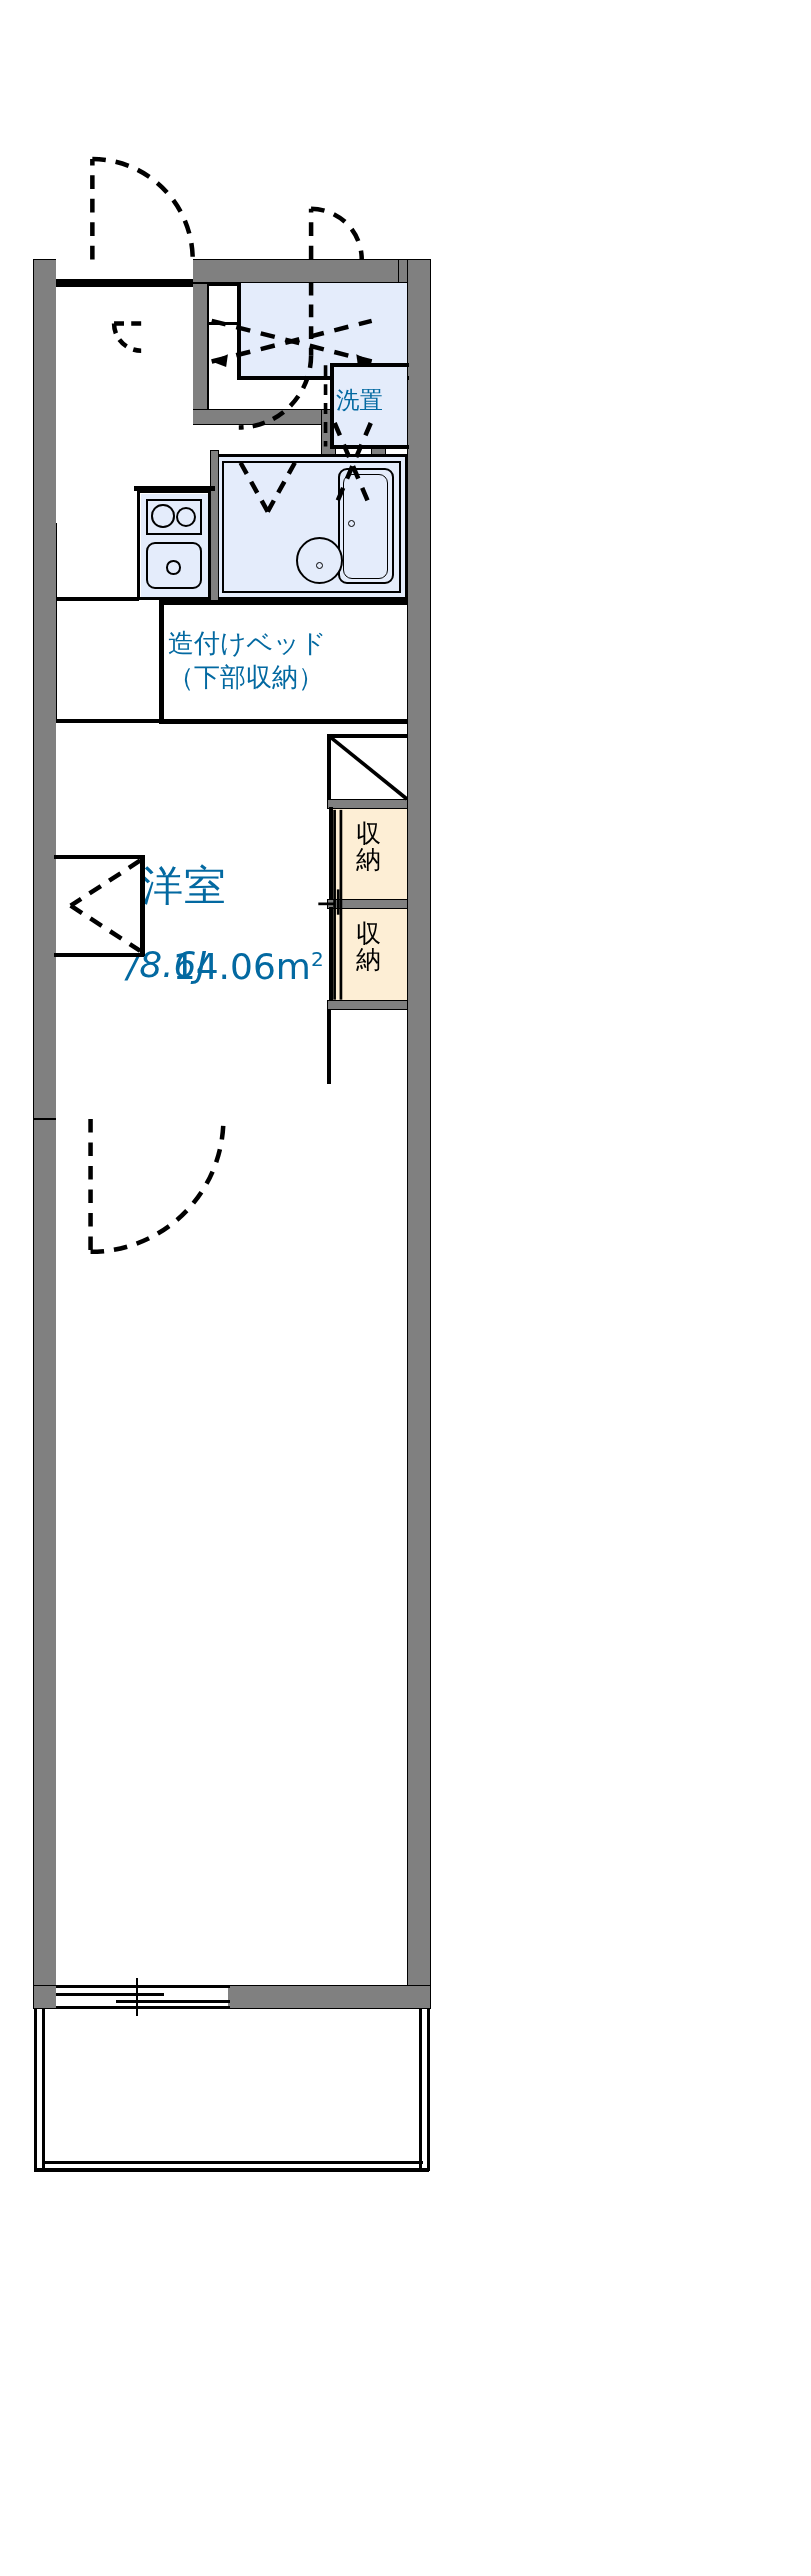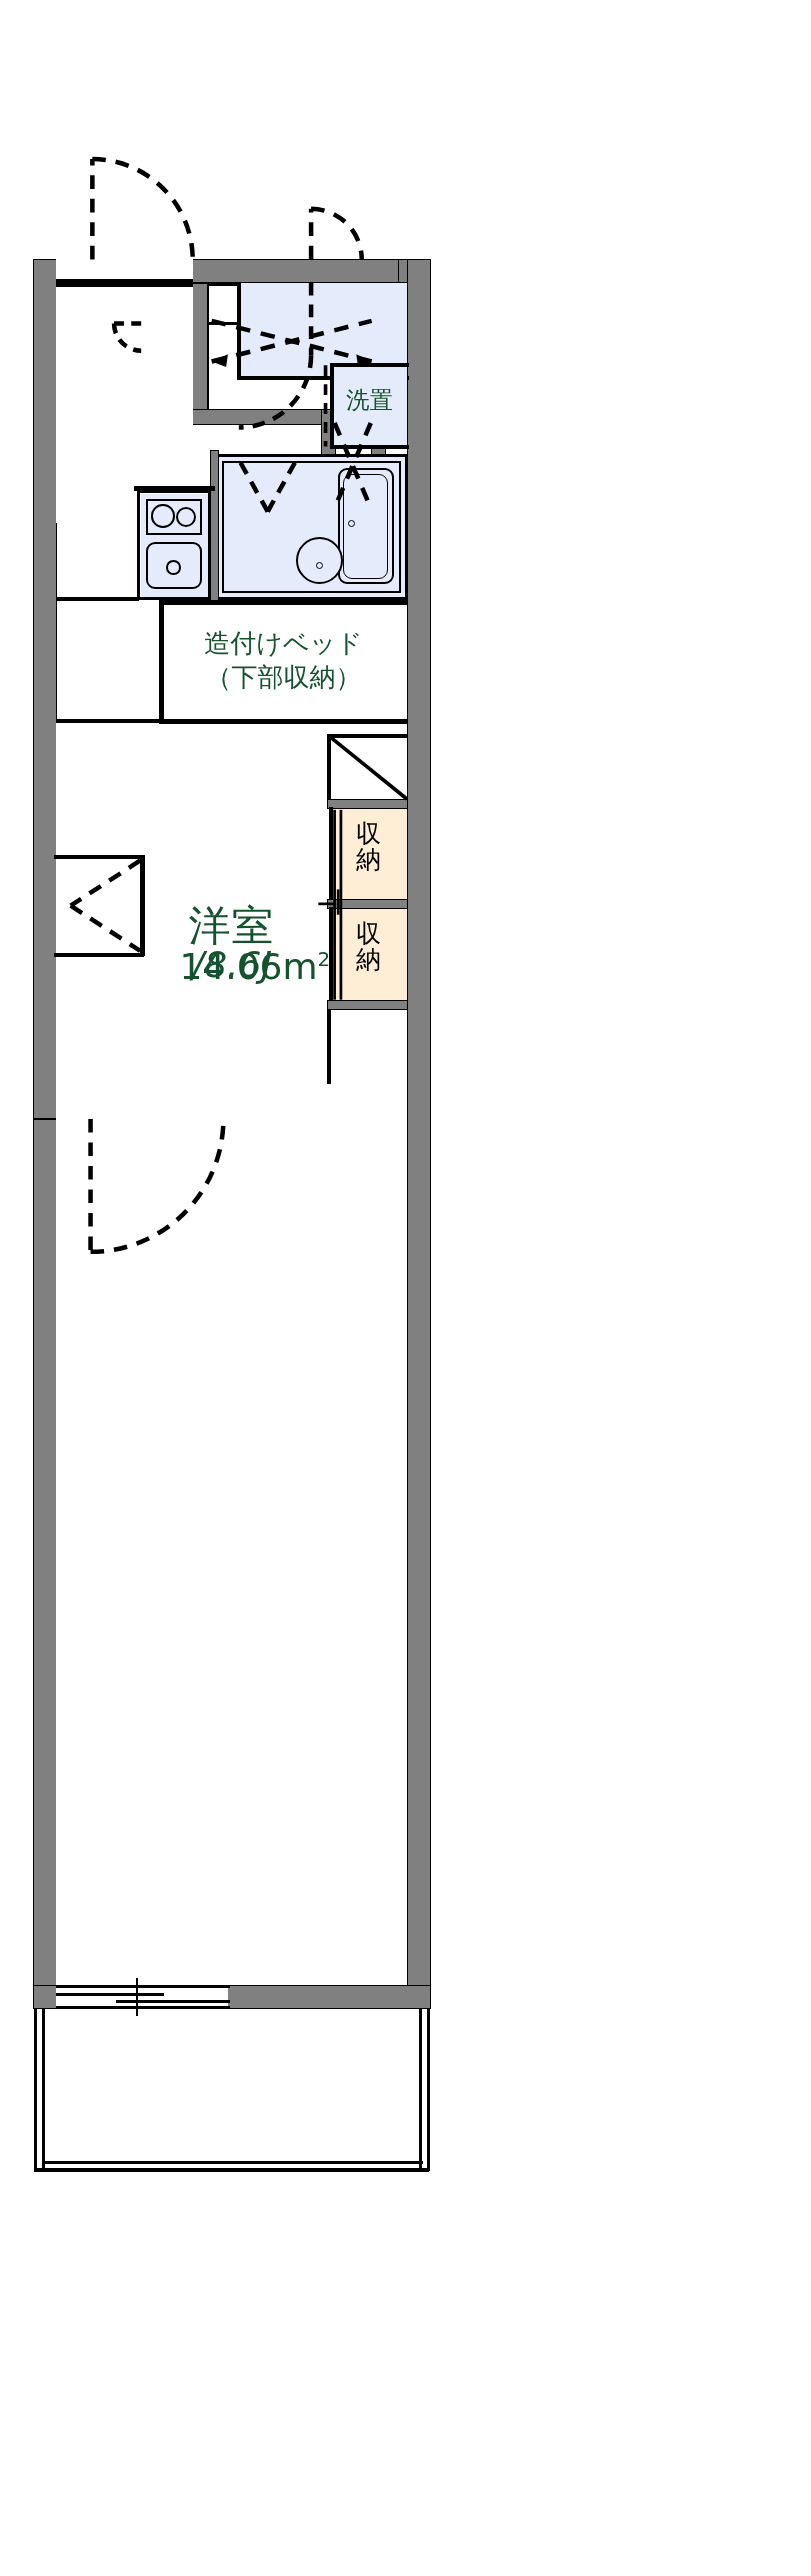--- a/index.html
+++ b/index.html
@@ -46,22 +46,22 @@
     position: absolute;
     border: 2.7px solid #000000;
     background: #e4ecfb;
     box-sizing: border-box;
   }
   .fx-r { border-radius: 9px; }
 
   
   .lbl {
     position: absolute;
-    color: #14532d;
-    text-align: center;
+    color: #0369a1;
+    text-align: left;
     line-height: 1.12;
     white-space: pre;
     font-family: "DejaVu Sans", "Liberation Sans", sans-serif;
   }
   .lbl-v {
     position: absolute;
     color: #000000;
     text-align: center;
     line-height: 1.02;
     font-family: "DejaVu Sans", "Liberation Sans", sans-serif;
@@ -175,21 +175,21 @@
   <div class="lbl-v" style="left:336px; top:921px; width:65px; font-size:25px;">
     <div>
         <div>収</div>
         <div>納</div>
       </div>
   </div>
 
   <div class="wall" style="left:327px; top:1000px; width:81px; height:10px;"></div>
   <div class="line" style="left:327px; top:1010px; width:3.6px; height:74px;"></div>
 
-  <div class="lbl" style="left:141px; top:862px; width:181px; font-size:42px; letter-spacing:0.9px;margin-top:40px;">洋室</div>
+  <div class="lbl" style="left:141px; top:862px; width:181px; font-size:42px; letter-spacing:0.9px;">洋室</div>
   <div class="lbl" style="left:127px; top:907px; width:210px; font-size:36px;">
     <span>14.06m</span><sup style="font-size:20px;">2</sup>
   </div>
   <div class="lbl" style="left:127px; top:945px; width:210px; font-size:36px;font-style:italic;">/8.6J</div>
 
   <div class="fill-white" style="left:56px; top:857px; width:87px; height:98px;"></div>
   <div class="line" style="left:54px; top:855px; width:90px; height:3.6px;"></div>
   <div class="line" style="left:140px; top:855px; width:4.5px; height:101px;"></div>
   <div class="line" style="left:54px; top:953px; width:90px; height:3.6px;"></div>
 

